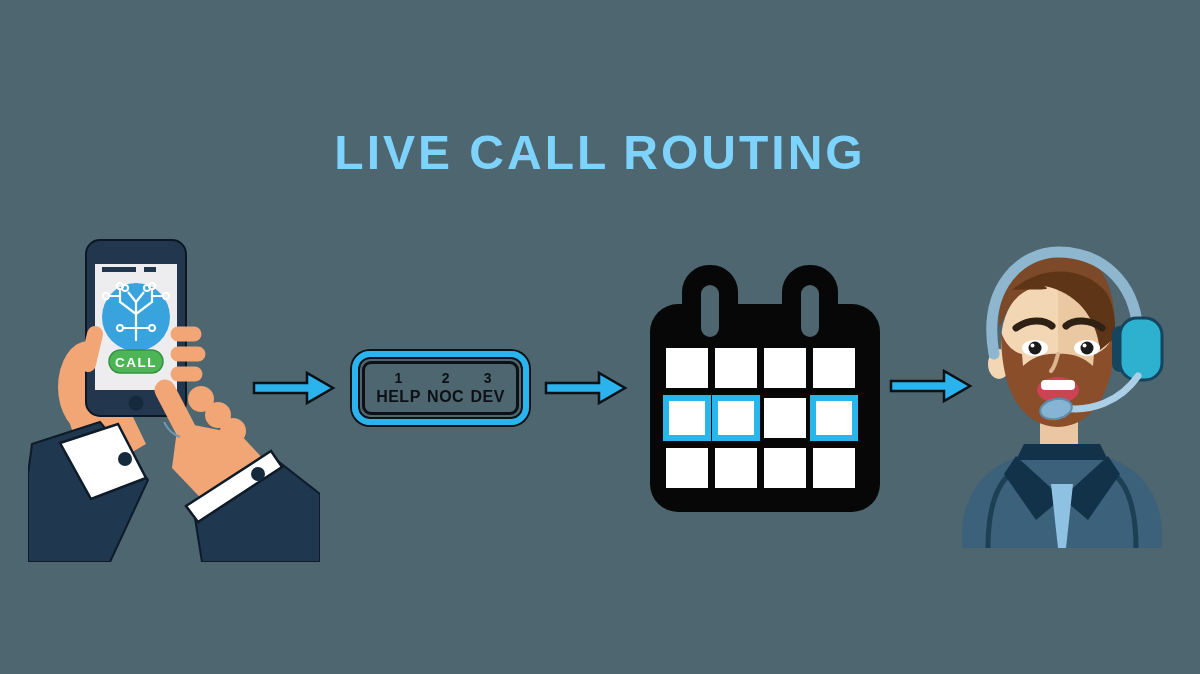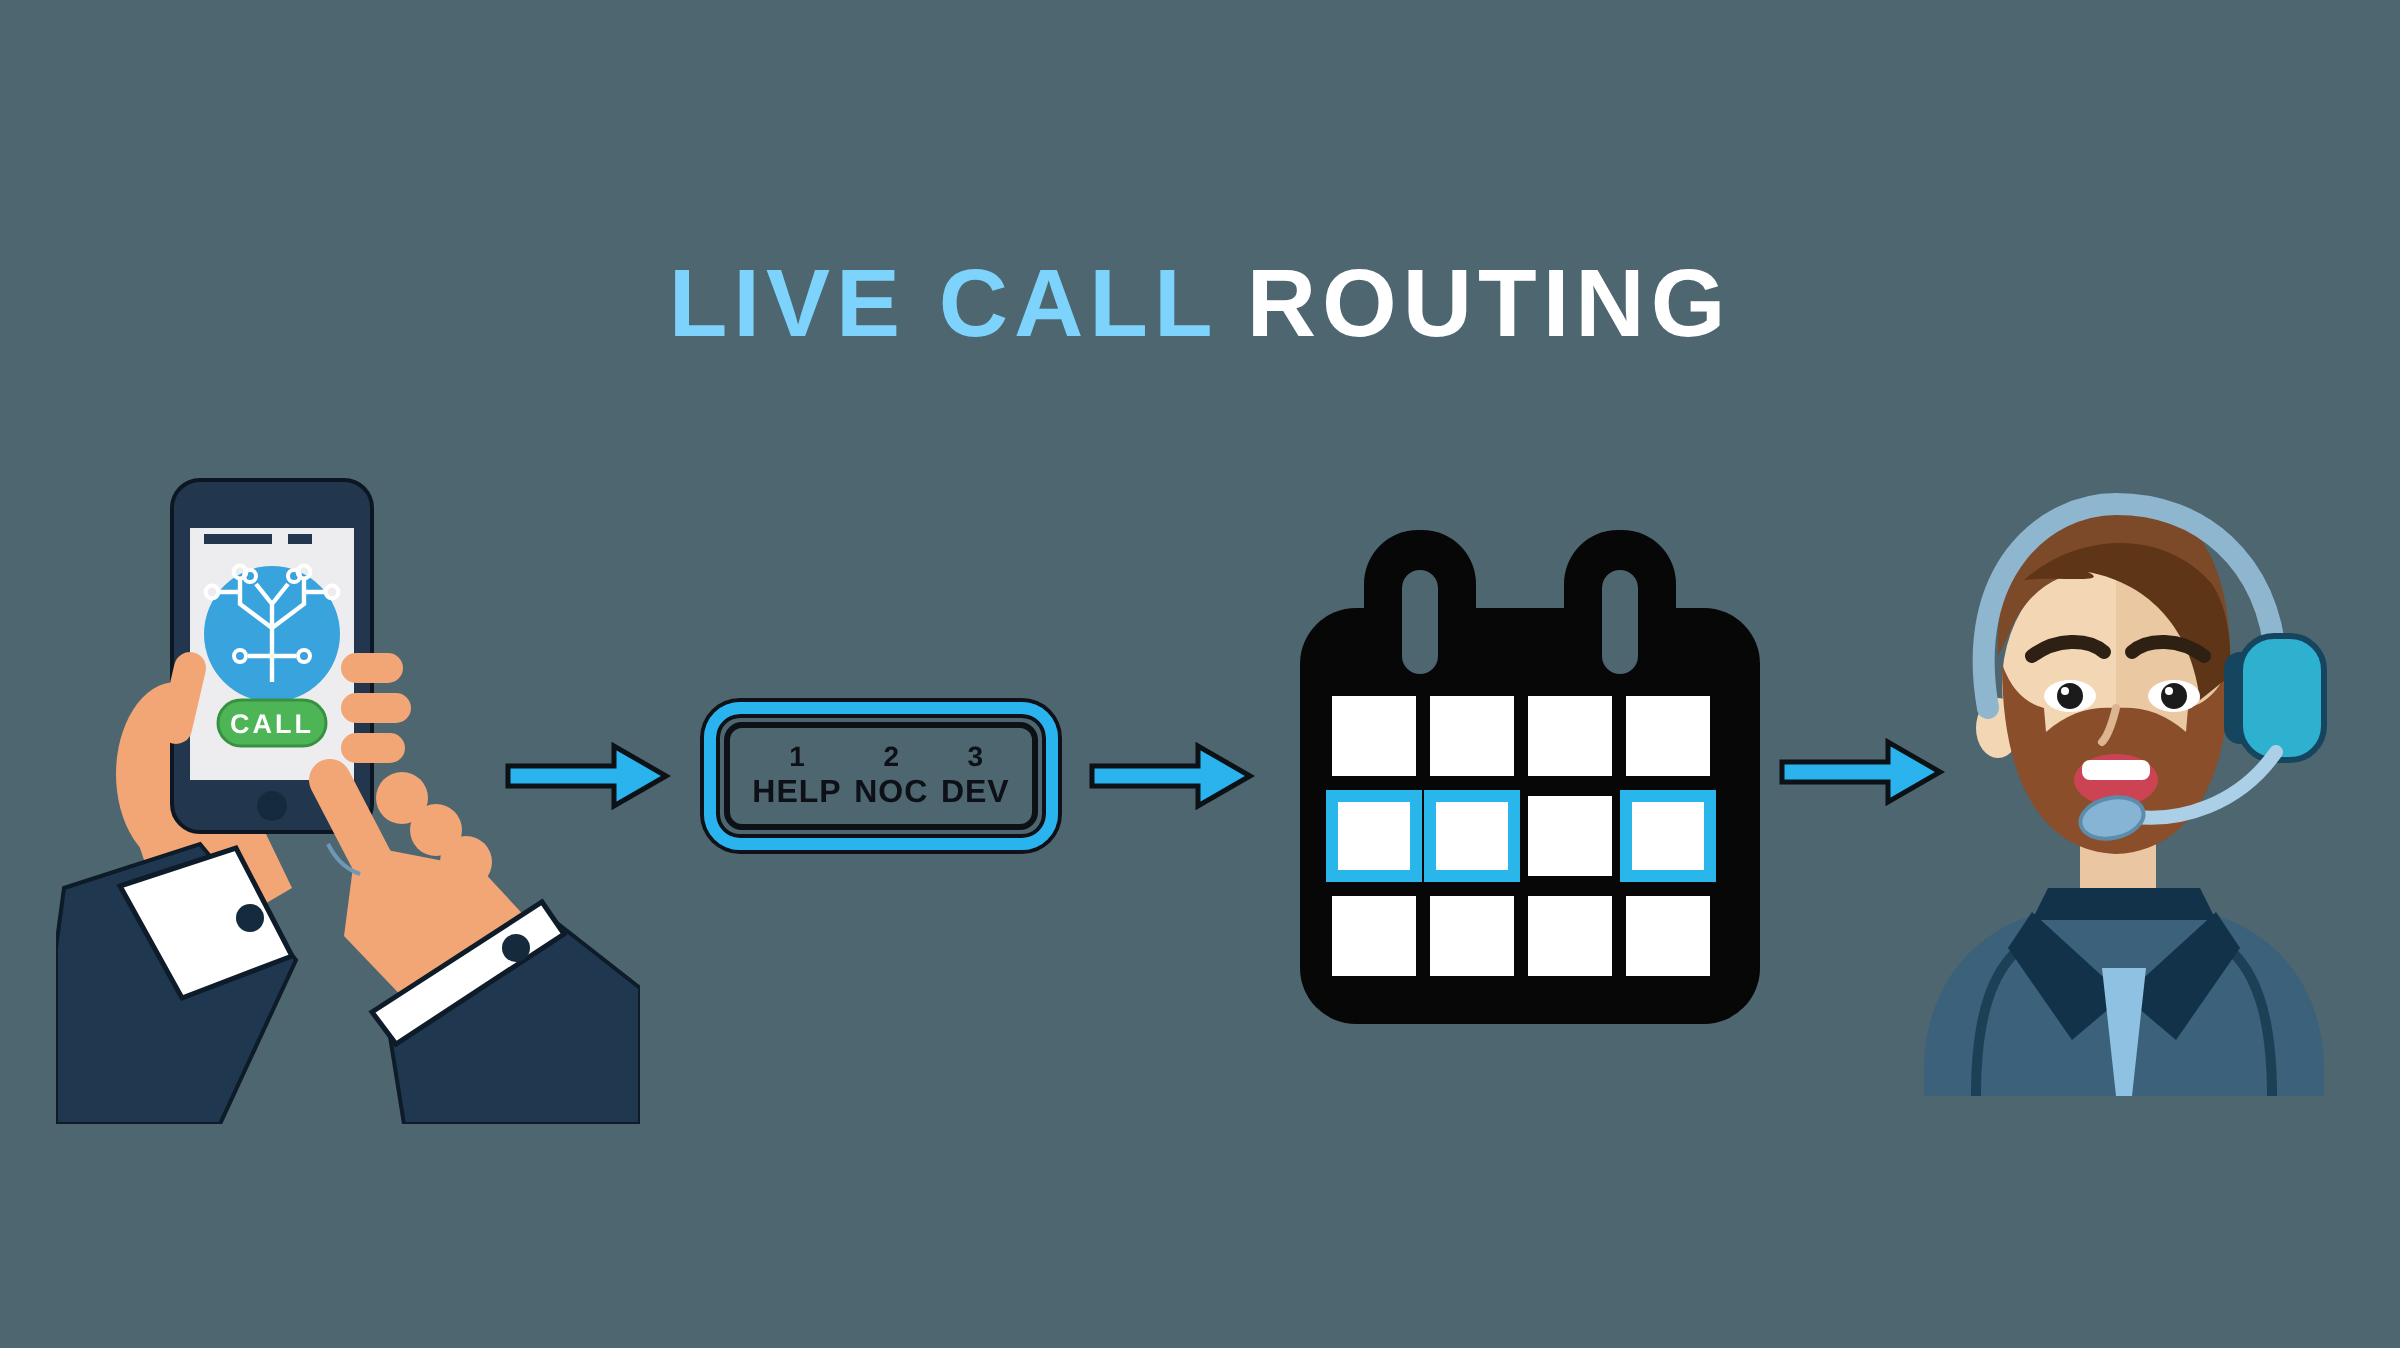--- a/index.html
+++ b/index.html
@@ -8,21 +8,21 @@
     position:relative;width:1200px;height:674px;margin:0 auto;
     background:#4d6670;overflow:hidden;
   }
   
   .title{
     position:absolute;top:127px;left:0;width:100%;
     text-align:center;font-size:48px;font-weight:800;
     letter-spacing:3px;line-height:1.1;white-space:nowrap;
   }
   .title .t-black{color:#7dd3fc;}
-  .title .t-blue{color:#ffffff;margin-left:14px;}
+  .title .t-blue{color:#7dd3fc;margin-left:14px;}
   
   .scene{position:absolute;}
   #phone-scene{left:28px;top:222px;width:292px;height:340px;}
   #arrow-1{left:252px;top:369px;width:84px;height:38px;}
   #arrow-2{left:544px;top:369px;width:84px;height:38px;}
   #arrow-3{left:889px;top:367px;width:84px;height:38px;}
   #calendar-scene{left:648px;top:262px;width:234px;height:252px;}
   #agent-scene{left:952px;top:230px;width:220px;height:318px;}
   
   #keypad{

